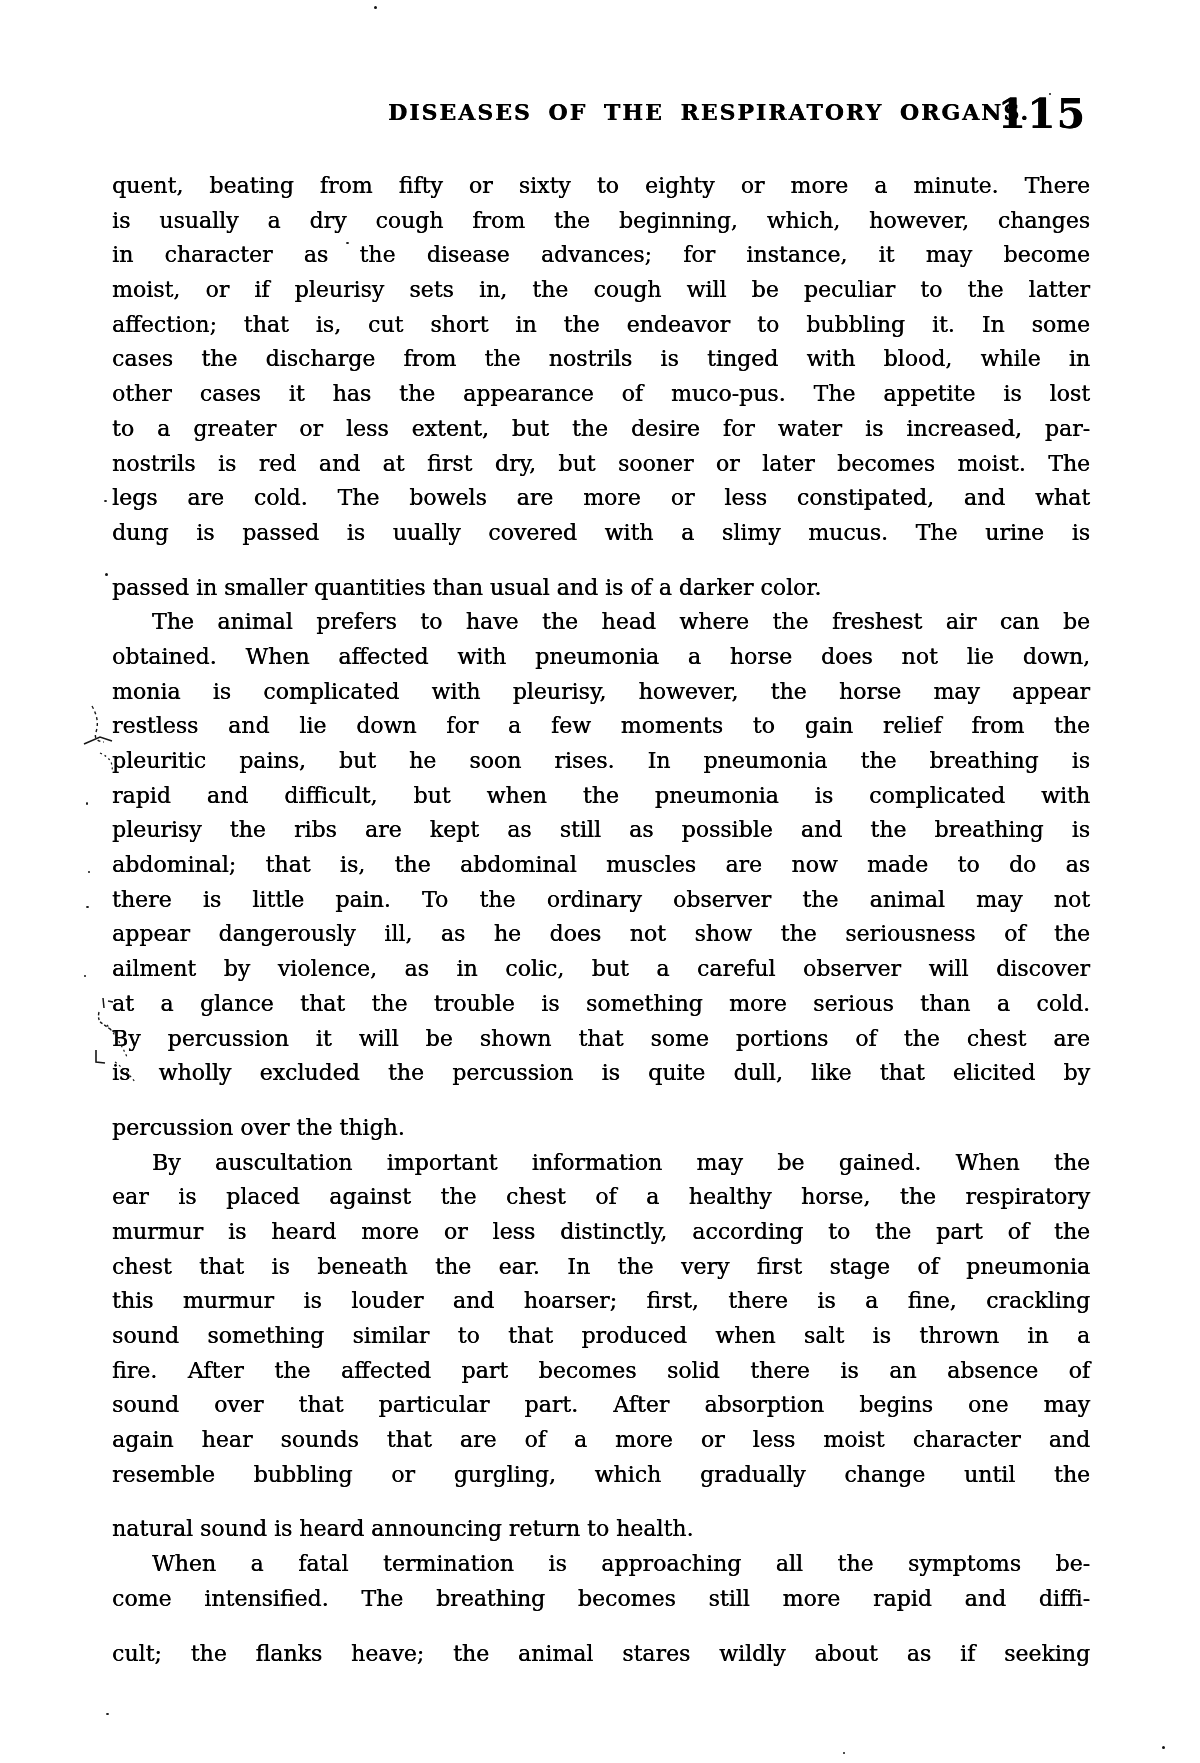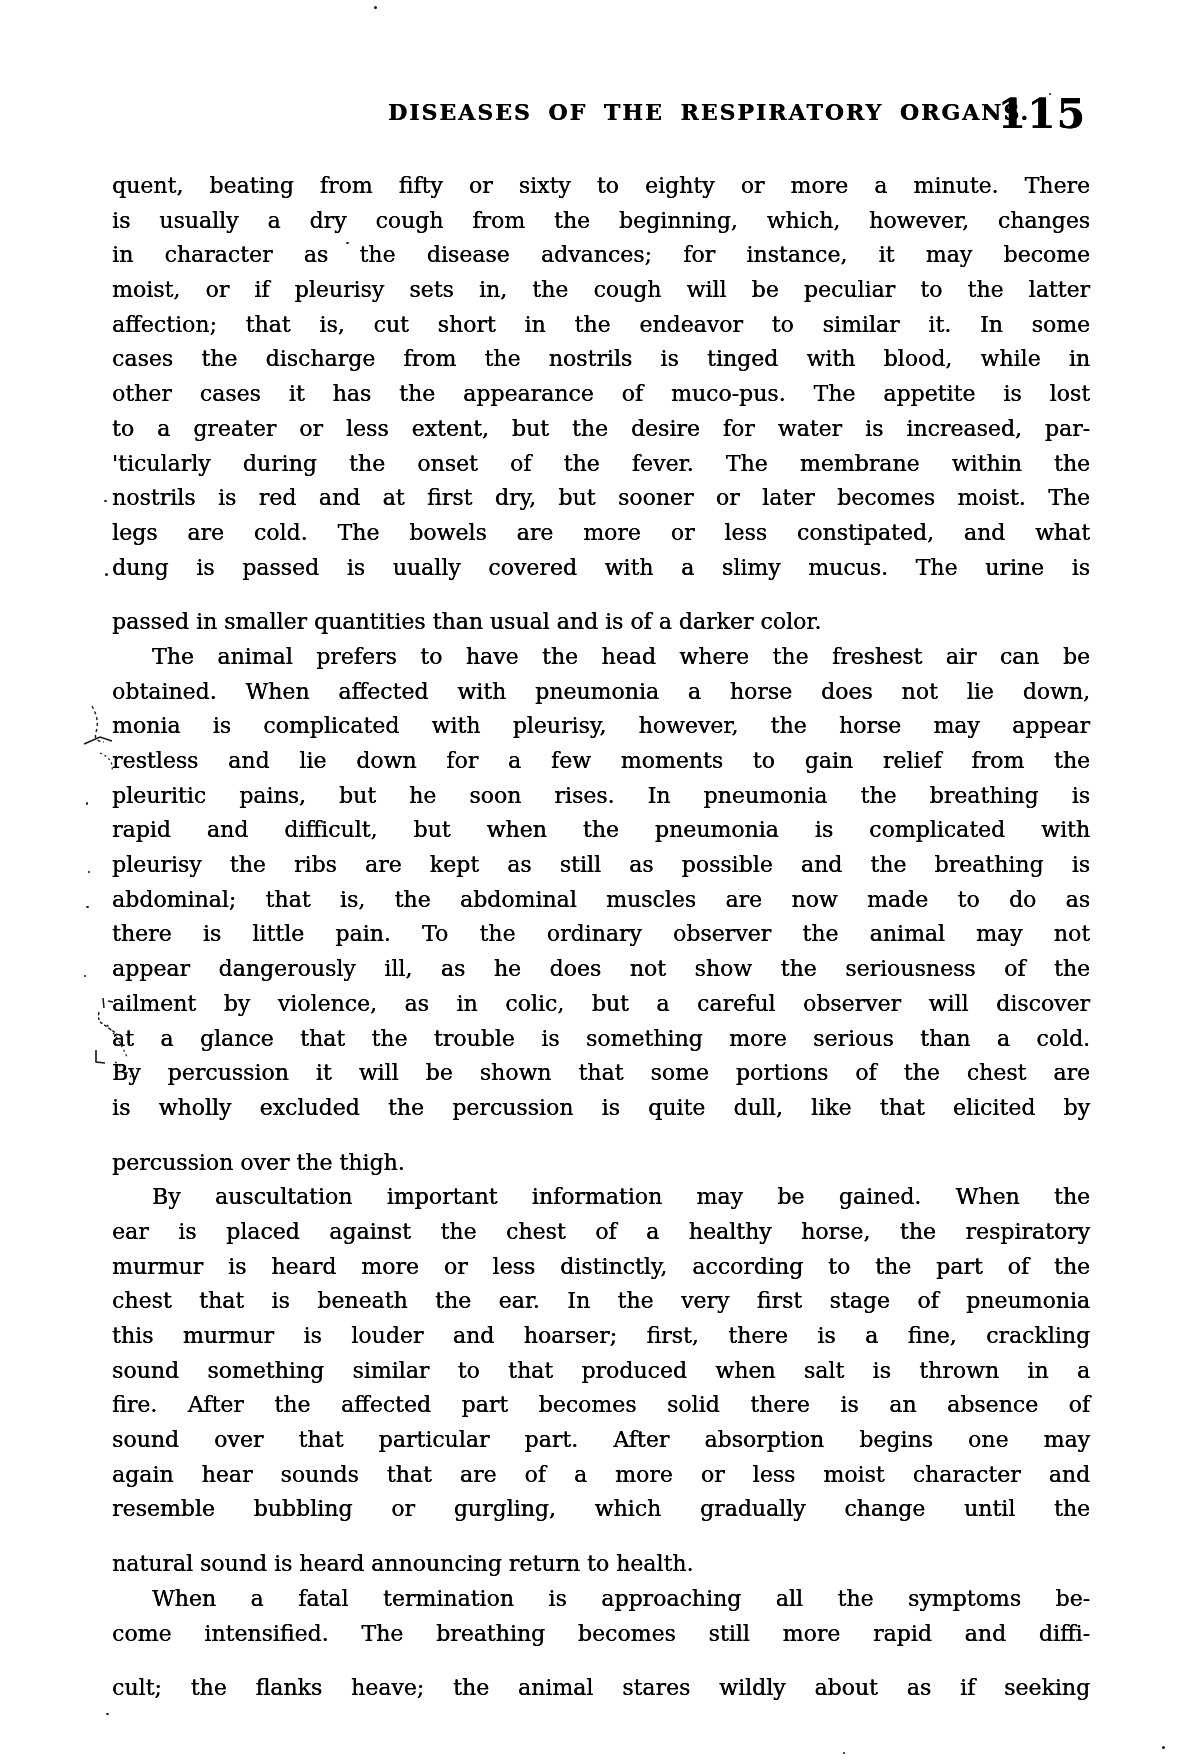--- a/index.html
+++ b/index.html
@@ -78,25 +78,24 @@
     <div class="head-title">DISEASES OF THE RESPIRATORY ORGANS.</div>
     <div class="page-number">115</div>
   </div>
 
   <div class="body-text">
     <div class="paragraph">
         <div class="line">quent, beating from fifty or sixty to eighty or more a minute. There</div>
         <div class="line">is usually a dry cough from the beginning, which, however, changes</div>
         <div class="line">in character as the disease advances; for instance, it may become</div>
         <div class="line">moist, or if pleurisy sets in, the cough will be peculiar to the latter</div>
-        <div class="line">affection; that is, cut short in the endeavor to similar it. In some</div>
+        <div class="line">affection; that is, cut short in the endeavor to bubbling it. In some</div>
         <div class="line">cases the discharge from the nostrils is tinged with blood, while in</div>
         <div class="line">other cases it has the appearance of muco-pus. The appetite is lost</div>
         <div class="line">to a greater or less extent, but the desire for water is increased, par-</div>
-        <div class="line">'ticularly during the onset of the fever. The membrane within the</div>
         <div class="line">nostrils is red and at first dry, but sooner or later becomes moist. The</div>
         <div class="line">legs are cold. The bowels are more or less constipated, and what</div>
         <div class="line">dung is passed is uually covered with a slimy mucus. The urine is</div>
         <div class="line last">passed in smaller quantities than usual and is of a darker color.</div>
       </div>
     <div class="paragraph indent">
         <div class="line">The animal prefers to have the head where the freshest air can be</div>
         <div class="line">obtained. When affected with pneumonia a horse does not lie down,</div>
         <div class="line">monia is complicated with pleurisy, however, the horse may appear</div>
         <div class="line">restless and lie down for a few moments to gain relief from the</div>

